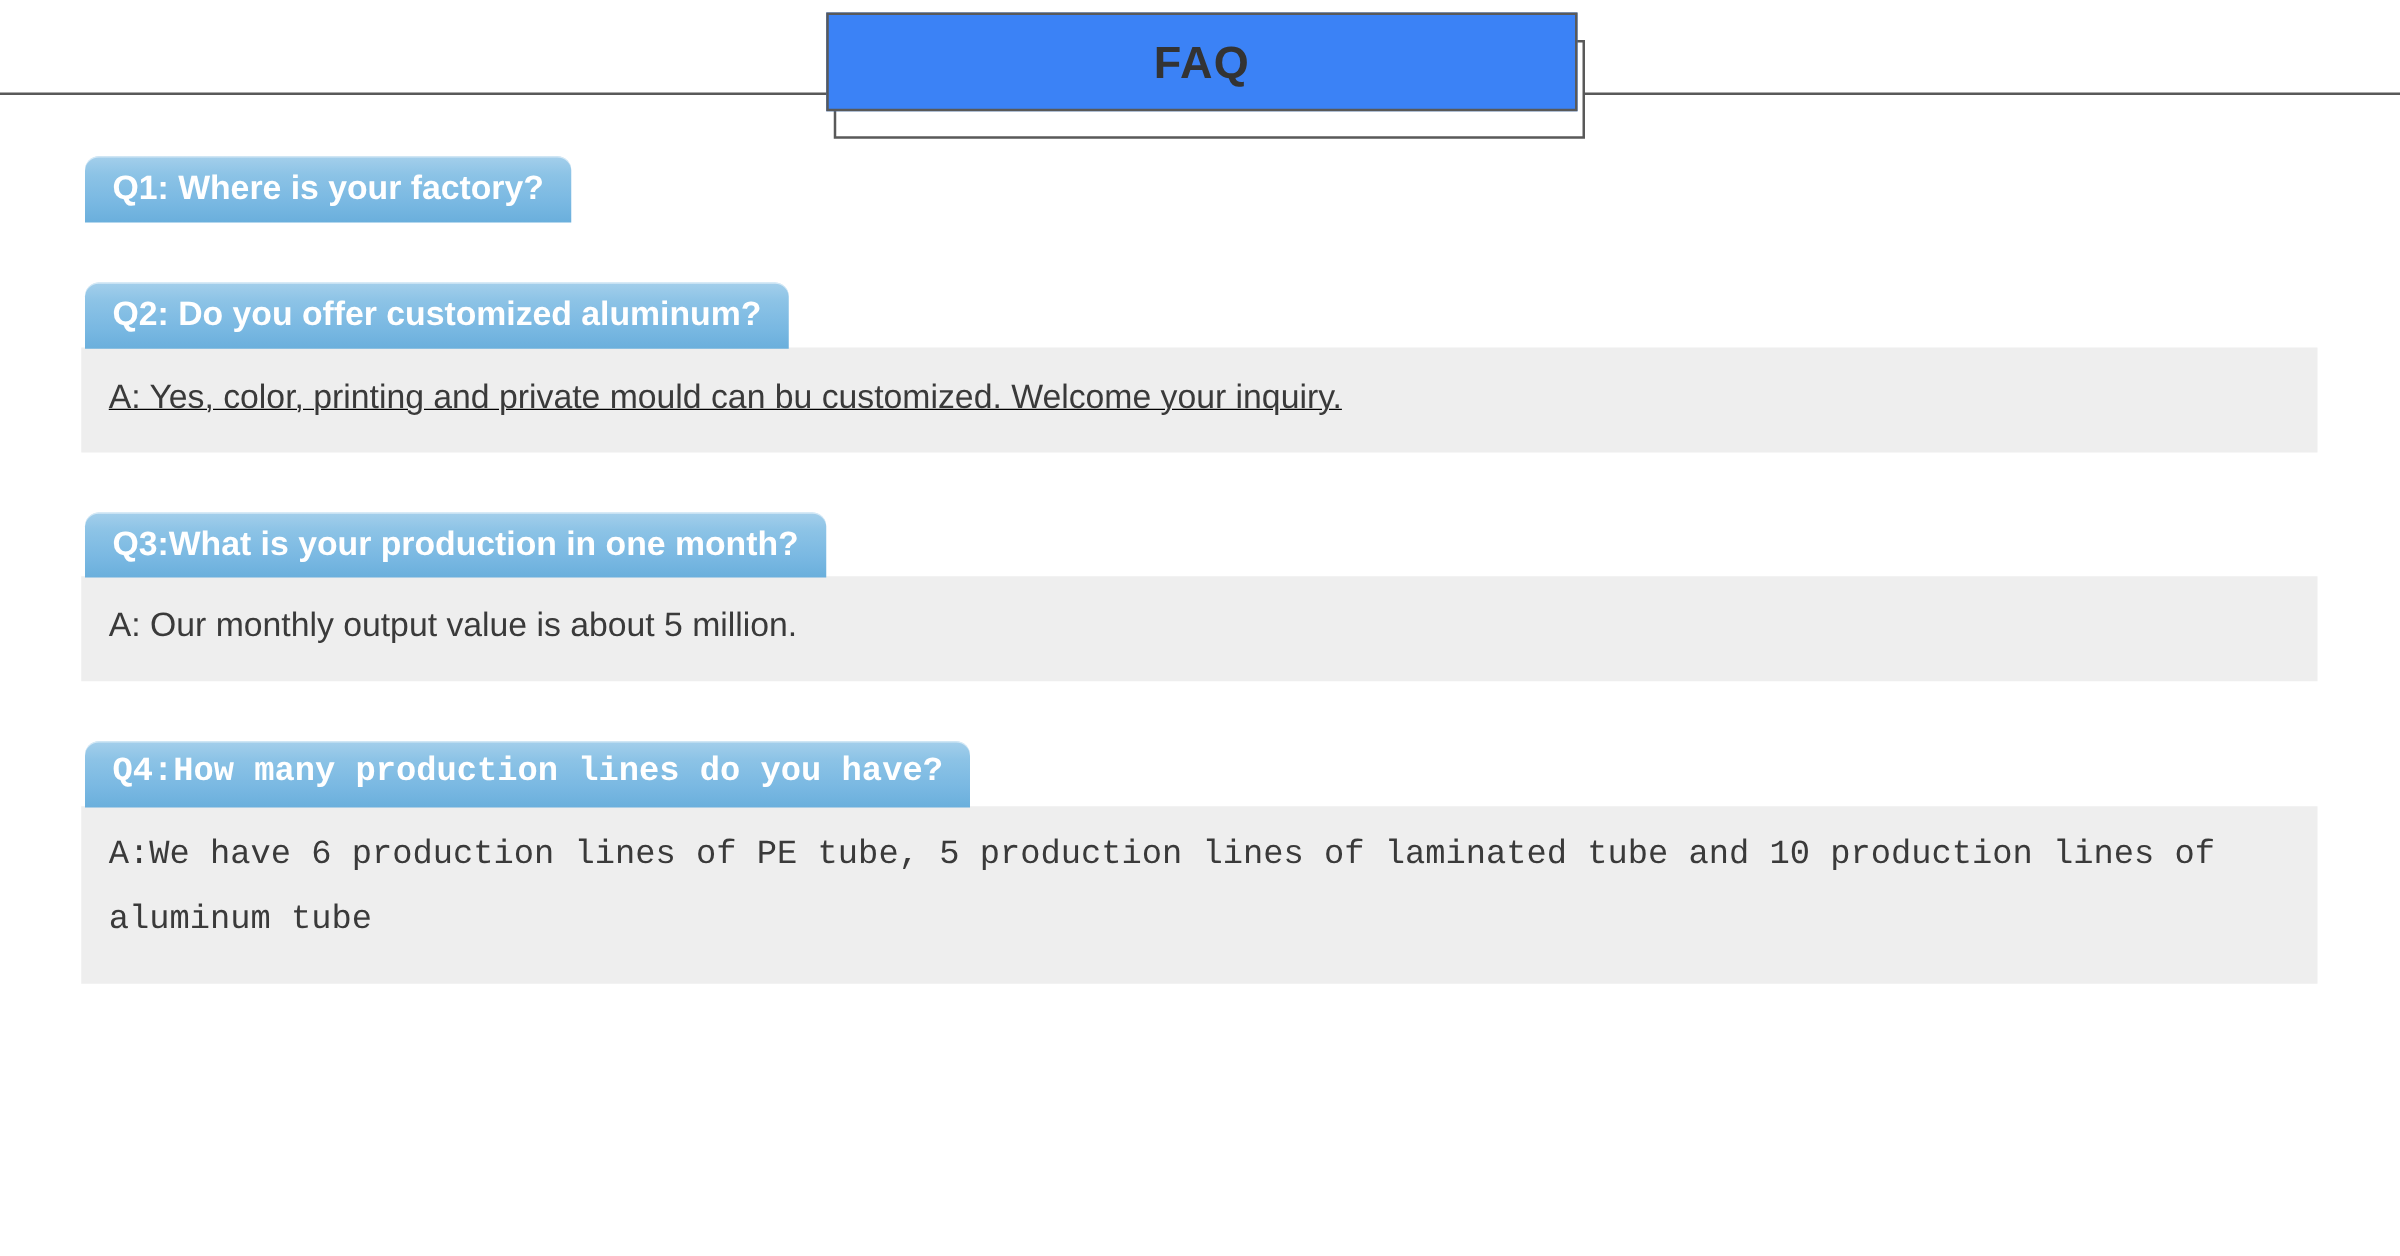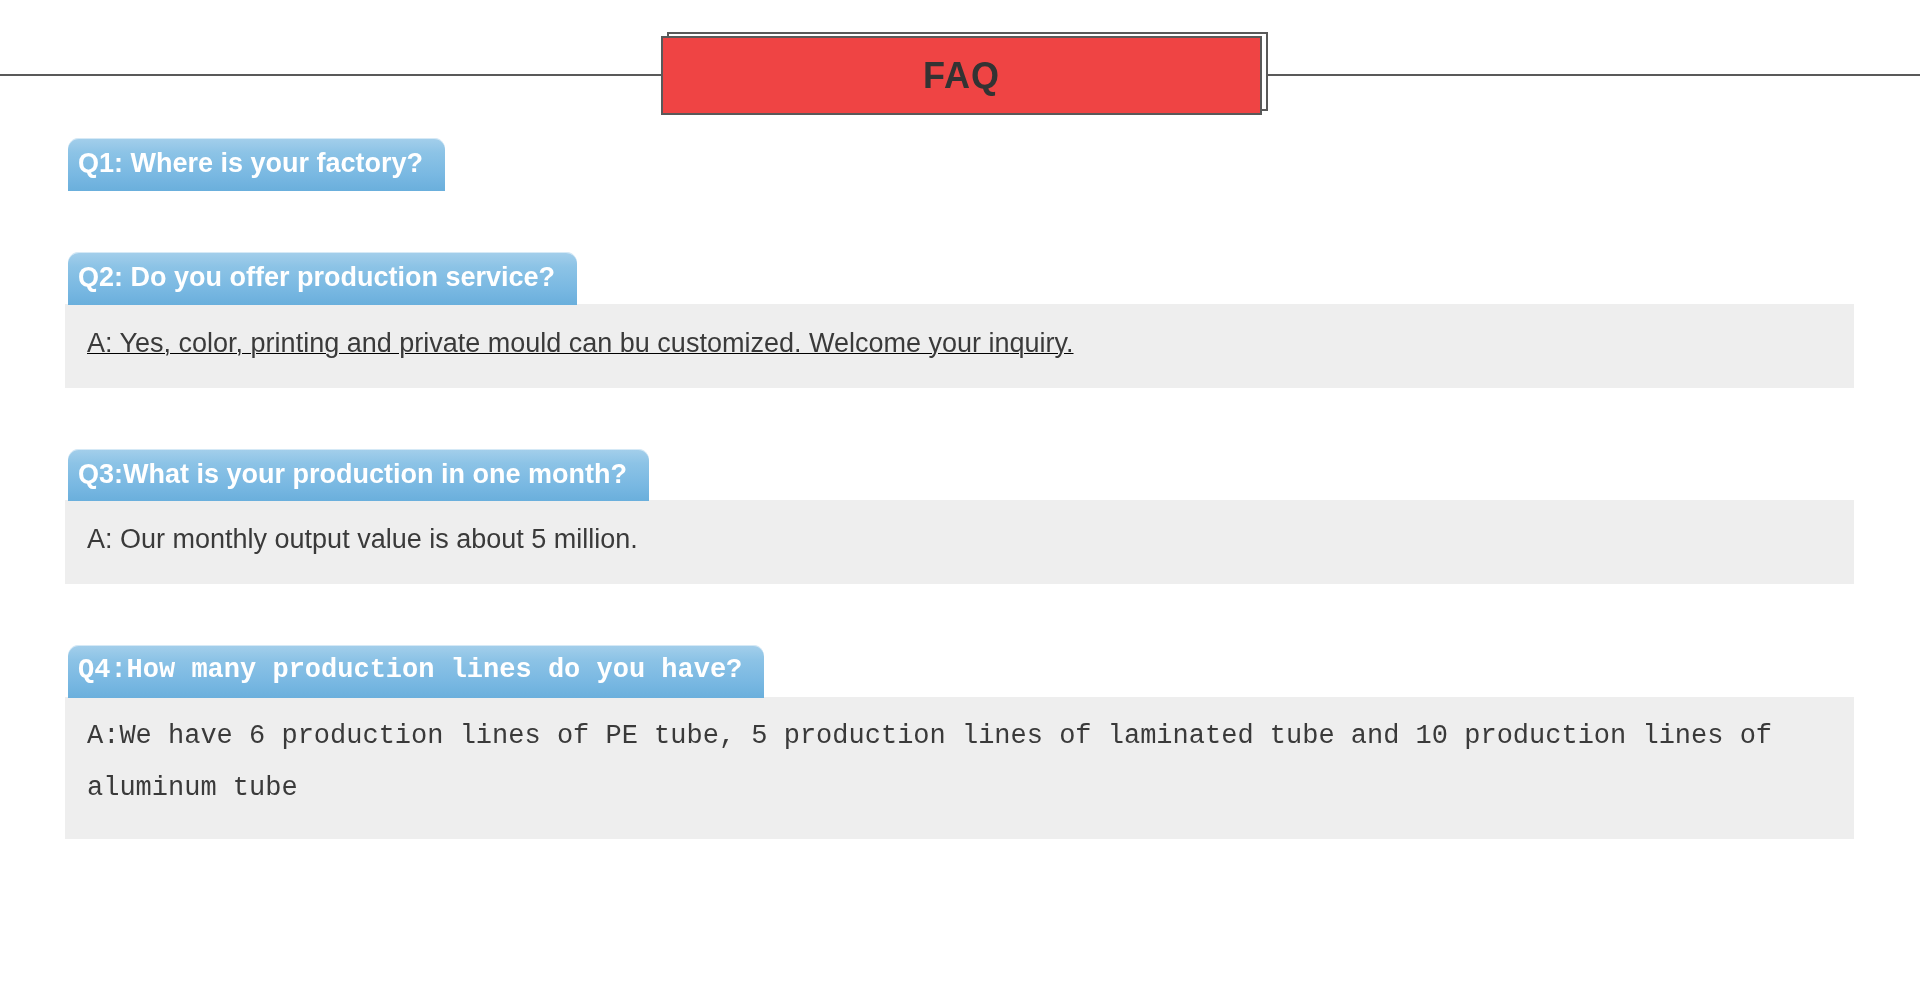--- a/index.html
+++ b/index.html
@@ -35,25 +35,25 @@
     top: 32px;
     width: 601px;
     height: 79px;
     border: 2px solid #595959;
     background: #ffffff;
     box-sizing: border-box;
   }
   .title-box {
     position: absolute;
     left: 661px;
-    top: 36px;
+    top: 10px;
     width: 601px;
     height: 79px;
     border: 2px solid #595959;
-    background: #ef4444;
+    background: #3b82f6;
     box-sizing: border-box;
     display: flex;
     align-items: center;
     justify-content: center;
   }
   .title-text {
     font-size: 36px;
     font-weight: bold;
     color: #333333;
     letter-spacing: 1px;
@@ -73,32 +73,31 @@
   }
   .faq-item:last-child {
     margin-bottom: 0;
     font-family: Liberation Mono, monospace;
   }
 
   .question-tab {
     position: relative;
     display: inline-block;
     margin-left: 68px;
-    padding: 10px 22px 11px 10px;
+    padding: 10px 22px 11px 22px;
     background: linear-gradient(to bottom, #a4cfeb 0%, #8cc3e6 28%, #79b8e2 70%, #6aafdc 100%);
     border-top-left-radius: 11px;
     border-top-right-radius: 11px;
     box-shadow: inset 0 1px 0 rgba(255,255,255,0.55);
     color: #ffffff;
     font-size: 27px;
     font-weight: bold;
     line-height: 1.18;
     white-space: nowrap;
     z-index: 2;
-    margin-top: 13px;
   }
 
   .answer-bar {
     position: relative;
     margin: 0;
     margin-left: 65px;
     width: 1789px;
     background: #eeeeee;
     box-sizing: border-box;
     padding: 16px 0 20px 22px;
@@ -133,21 +132,21 @@
   </div>
 </div>
 
 <div class="faq-list">
 
   <div class="faq-item item-1">
     <div class="question-tab">Q1: Where is your factory?</div>
   </div>
 
   <div class="faq-item item-2">
-    <div class="question-tab">Q2: Do you offer production service?</div>
+    <div class="question-tab">Q2: Do you offer customized aluminum?</div>
     <div class="answer-bar">
       <span class="answer-text">A: Yes, color, printing and private mould can bu customized. Welcome your inquiry.</span>
     </div>
   </div>
 
   <div class="faq-item item-3">
     <div class="question-tab">Q3:What is your production in one month?</div>
     <div class="answer-bar">
       <span class="answer-text">A: Our monthly output value is about 5 million.</span>
     </div>

